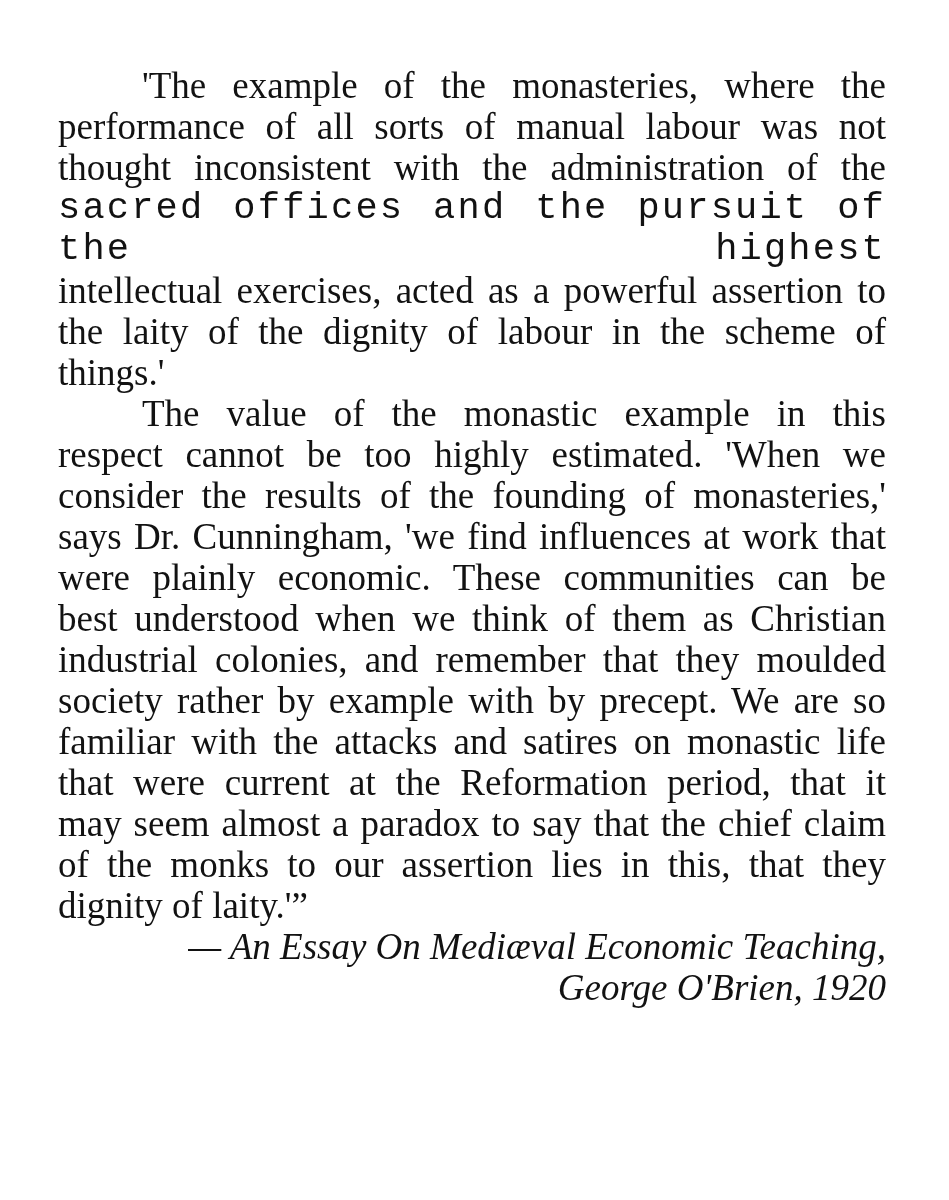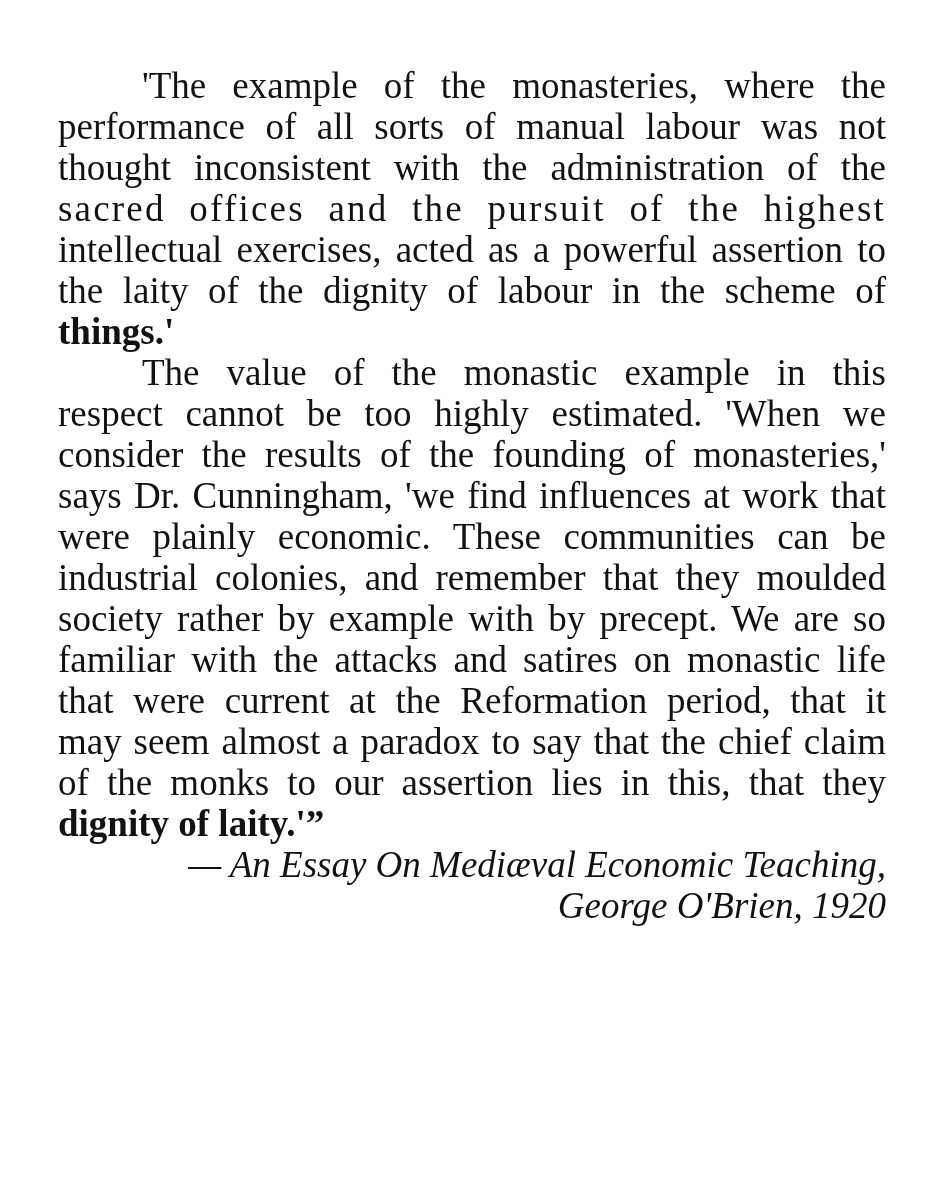--- a/index.html
+++ b/index.html
@@ -27,24 +27,24 @@
     text-align: justify;
     text-align-last: justify;
     white-space: normal;
   }
   .line.first {
     text-indent: 84px;
   }
   .line.plain {
     text-align: left;
     text-align-last: left;
-    font-weight: bold;
   }
   .line.ls {
     letter-spacing: 2.2px;
+    font-family: Liberation Mono, monospace;
   }
   .attribution .line {
     text-align: center;
     text-align-last: right;
     font-style: italic;
   }
 </style>
 </head>
 <body>
 
@@ -59,20 +59,21 @@
     <div class="line">the laity of the dignity of labour in the scheme of</div>
     <div class="line plain">things.'</div>
   </div>
 
   <div>
     <div class="line first">The value of the monastic example in this</div>
     <div class="line">respect cannot be too highly estimated. 'When we</div>
     <div class="line">consider the results of the founding of monasteries,'</div>
     <div class="line">says Dr. Cunningham, 'we find influences at work that</div>
     <div class="line">were plainly economic. These communities can be</div>
+    <div class="line">best understood when we think of them as Christian</div>
     <div class="line">industrial colonies, and remember that they moulded</div>
     <div class="line">society rather by example with by precept. We are so</div>
     <div class="line">familiar with the attacks and satires on monastic life</div>
     <div class="line">that were current at the Reformation period, that it</div>
     <div class="line">may seem almost a paradox to say that the chief claim</div>
     <div class="line">of the monks to our assertion lies in this, that they</div>
     <div class="line plain">dignity of laity.'”</div>
   </div>
 
   <div class="attribution">

